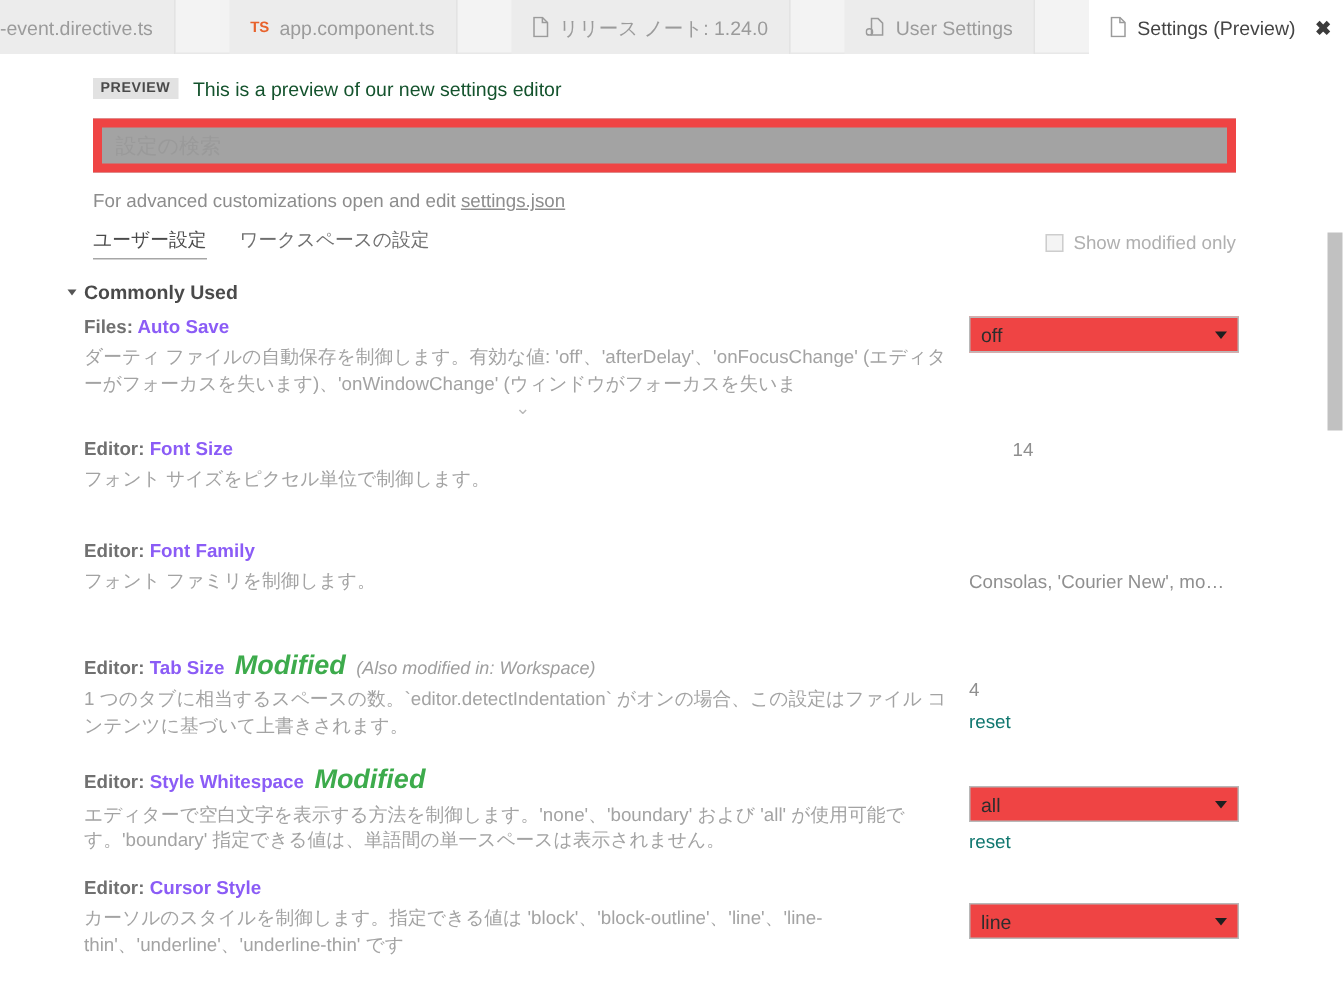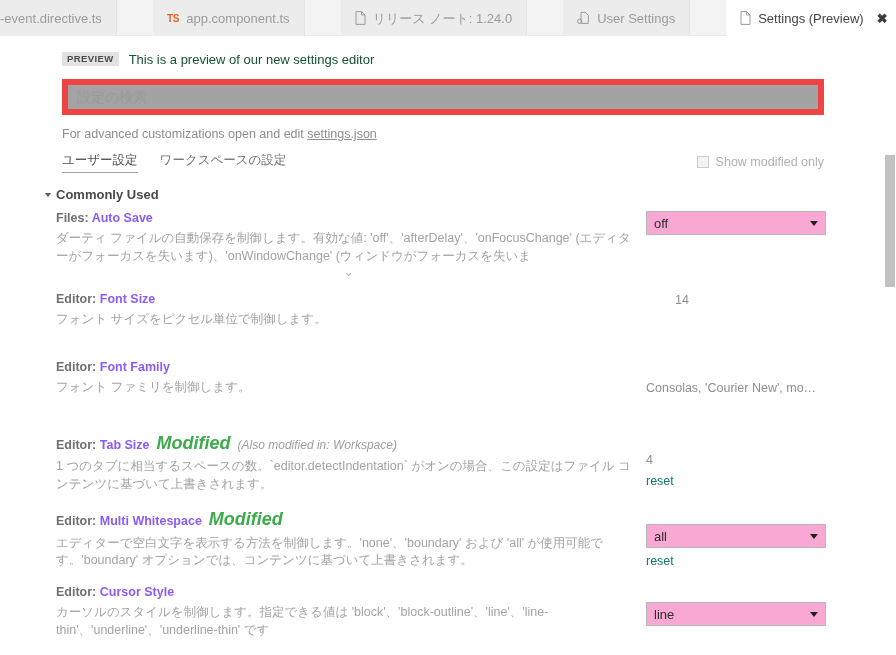--- a/index.html
+++ b/index.html
@@ -225,21 +225,21 @@
 
   .setting-value {
     flex: 1;
     min-width: 0;
     padding-top: 1px;
   }
   .value-select {
     width: 180px;
     height: 24px;
     border: 1px solid #b8b8b8;
-    background: #f9a8d4;
+    background: #ef4444;
     font-size: 13px;
     color: #2d2d2d;
     font-family: "Liberation Sans", sans-serif;
     padding: 0 7px;
     display: flex;
     align-items: center;
     justify-content: space-between;
     cursor: pointer;
   }
   .caret {
@@ -409,22 +409,22 @@
         </div>
         <div class="setting-row" style="margin-bottom: 14px;">
           <div class="setting-main">
             <div class="setting-title"><span>Editor:</span> <span class="key">Tab Size</span><span class="badge-modified">Modified</span><span class="badge-also">(Also modified in: Workspace)</span></div>
             <div class="setting-desc">1 つのタブに相当するスペースの数。`editor.detectIndentation` がオンの場合、この設定はファイル コンテンツに基づいて上書きされます。</div>
           </div>
           <div class="setting-value" style="padding-top: 21px;"><div class="value-text">4</div><span class="reset-link">reset</span></div>
         </div>
         <div class="setting-row" style="margin-bottom: 14px;">
           <div class="setting-main">
-            <div class="setting-title"><span>Editor:</span> <span class="key">Multi Whitespace</span><span class="badge-modified">Modified</span></div>
-            <div class="setting-desc">エディターで空白文字を表示する方法を制御します。'none'、'boundary' および 'all' が使用可能です。'boundary' オプションでは、コンテンツに基づいて上書きされます。</div>
+            <div class="setting-title"><span>Editor:</span> <span class="key">Style Whitespace</span><span class="badge-modified">Modified</span></div>
+            <div class="setting-desc">エディターで空白文字を表示する方法を制御します。'none'、'boundary' および 'all' が使用可能です。'boundary' 指定できる値は、単語間の単一スペースは表示されません。</div>
           </div>
           <div class="setting-value" style="padding-top: 17px;"><div class="value-select">
               <span>all</span>
               <span class="caret"></span>
             </div><span class="reset-link">reset</span></div>
         </div>
         <div class="setting-row" style="margin-bottom: 14px;">
           <div class="setting-main">
             <div class="setting-title"><span>Editor:</span> <span class="key">Cursor Style</span></div>
             <div class="setting-desc">カーソルのスタイルを制御します。指定できる値は 'block'、'block-outline'、'line'、'line-thin'、'underline'、'underline-thin' です</div>

